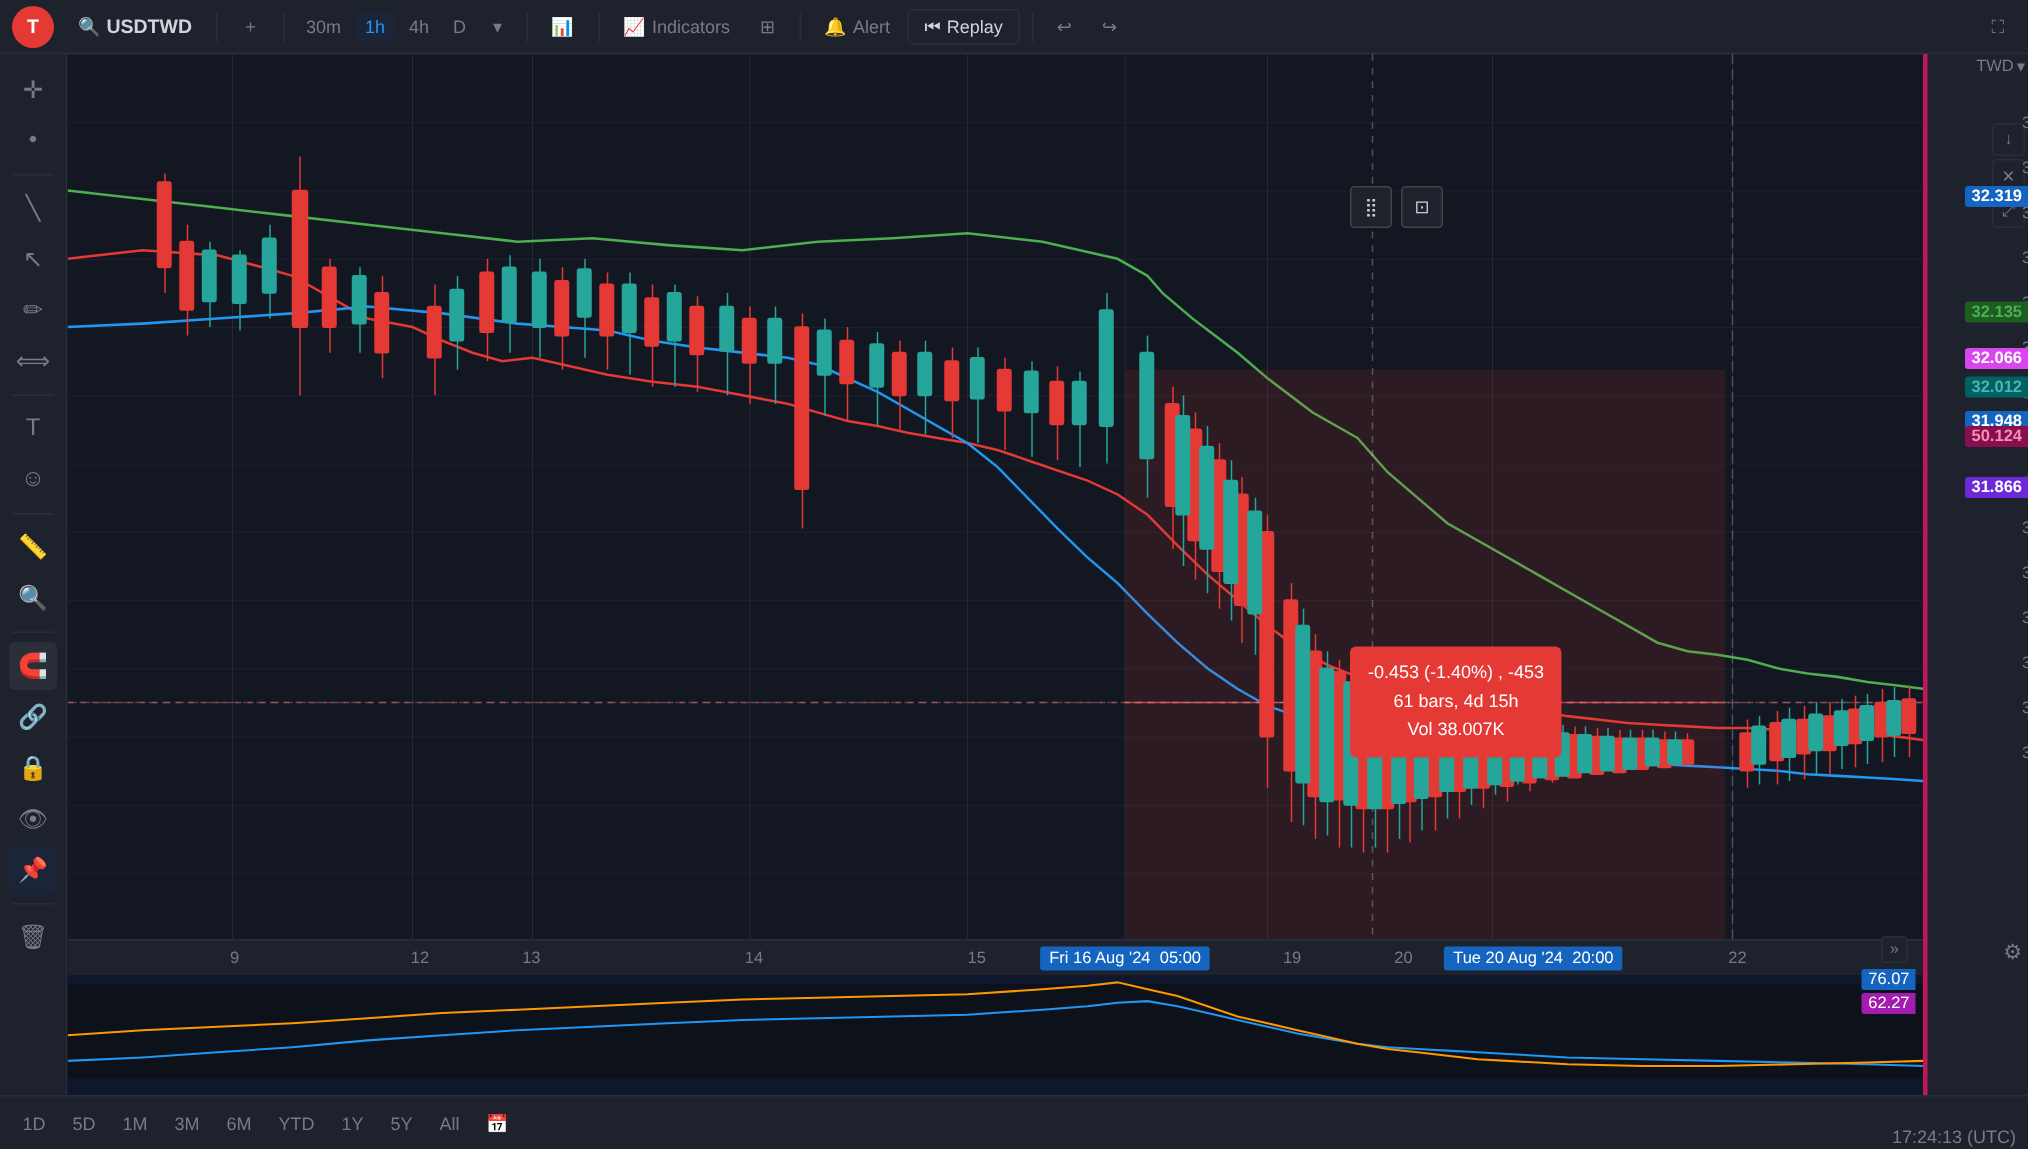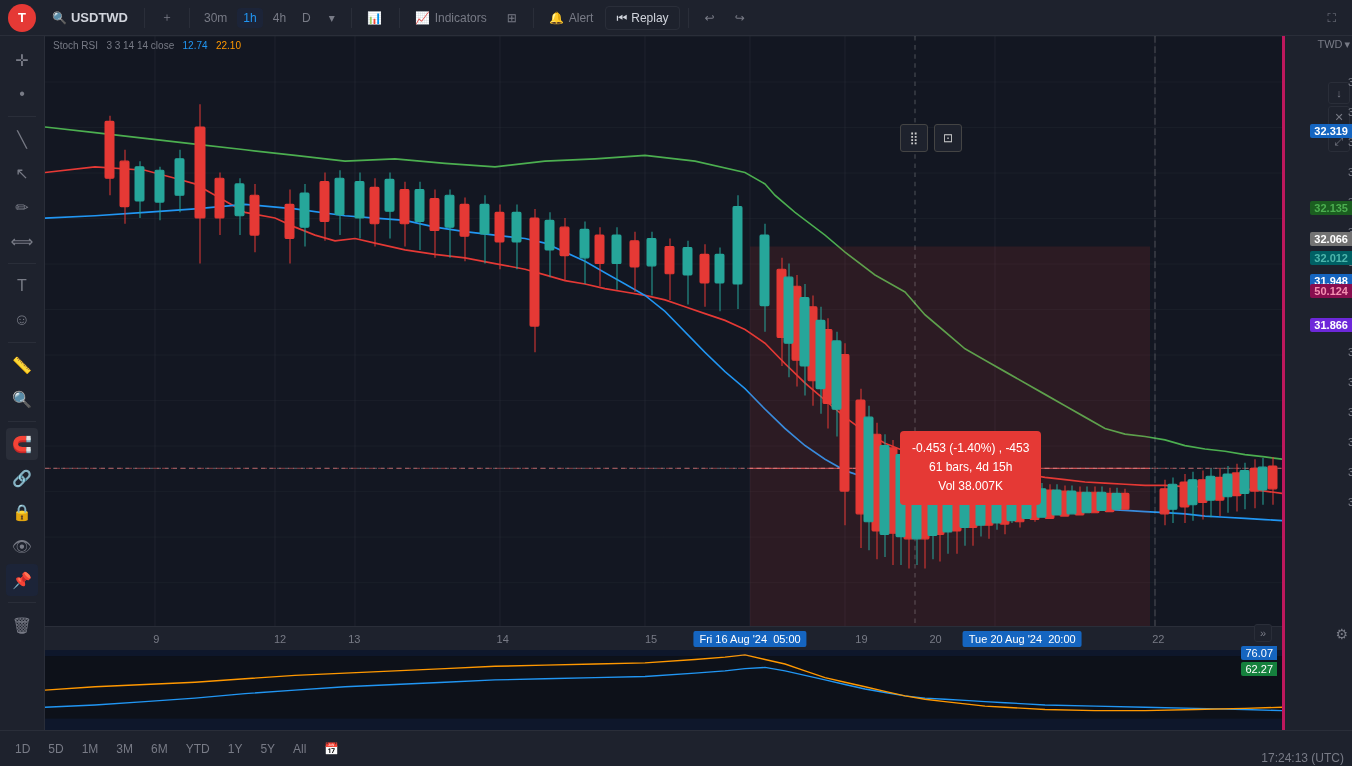--- a/index.html
+++ b/index.html
@@ -144,21 +144,21 @@
     .price-badge {
       position: absolute;
       right: 0;
       padding: 1px 4px;
       font-size: 11px;
       font-weight: 600;
       border-radius: 2px 0 0 2px;
       white-space: nowrap;
     }
     .price-badge.blue { background: #1565c0; color: white; }
-    .price-badge.red { background: #737373; color: white; }
+    .price-badge.red { background: #d946ef; color: white; }
     .price-badge.green { background: #1b5e20; color: #4caf50; }
     .price-badge.teal { background: #006064; color: #4db6ac; }
     .price-badge.dark-red { background: #6d28d9; color: white; }
 
     
     .chart-svg {
       position: absolute;
       left: 0; top: 0;
       width: calc(100% - 70px);
       height: 100%;
@@ -606,44 +606,35 @@
       <div class="date-marker" style="left:25%">13</div>
       <div class="date-marker" style="left:37%">14</div>
       <div class="date-marker" style="left:49%">15</div>
       <div class="date-marker highlighted" style="left:57%">Fri 16 Aug '24&nbsp;&nbsp;05:00</div>
       <div class="date-marker" style="left:66%">19</div>
       <div class="date-marker" style="left:72%">20</div>
       <div class="date-marker highlighted" style="left:79%">Tue 20 Aug '24&nbsp;&nbsp;20:00</div>
       <div class="date-marker" style="left:90%">22</div>
     </div>
 
-    <div class="rsi-label" style="bottom: 52px;">
-      <span>Stoch RSI</span>
-      <span>&nbsp;</span>
-      <span>3  3  14  14  close</span>
-      &nbsp;
-      <span class="rsi-value-blue">12.74</span>
-      &nbsp;
-      <span class="rsi-value-orange">22.10</span>
-    </div>
 
     <div class="chart-tooltip" style="left:855px; top:395px;">
       <div>-0.453 (-1.40%) , -453</div>
       <div>61 bars, 4d 15h</div>
       <div>Vol 38.007K</div>
     </div>
 
     <div style="position:absolute; left:855px; top:88px; display:flex; align-items:center; gap:6px;">
       <div style="width:28px;height:28px; background:#1e222d; border:1px solid #444; border-radius:3px; display:flex;align-items:center;justify-content:center; cursor:pointer; color:#ccc;">⣿</div>
       <div style="width:28px;height:28px; background:#1e222d; border:1px solid #444; border-radius:3px; display:flex;align-items:center;justify-content:center; cursor:pointer; color:#ccc;">⊡</div>
     </div>
 
     <div style="position:absolute; right:75px; bottom:54px; display:flex; flex-direction:column; gap:2px;">
       <div style="background:#1565c0; color:white; padding:1px 4px; font-size:11px; border-radius:2px 0 0 2px; text-align:right;">76.07</div>
-      <div style="background:#15803d; color:white; padding:1px 4px; font-size:11px; border-radius:2px 0 0 2px; text-align:right;">62.27</div>
+      <div style="background:#a21caf; color:white; padding:1px 4px; font-size:11px; border-radius:2px 0 0 2px; text-align:right;">62.27</div>
     </div>
 
     <div class="double-chevron" style="right: 80px; bottom: 88px;">»</div>
 
     <div class="price-axis">
 
       <div style="position:absolute; top:2px; right:2px; font-size:11px; color:#787b86; display:flex; gap:2px;">
         <span>TWD</span>
         <span style="cursor:pointer;">▾</span>
       </div>

